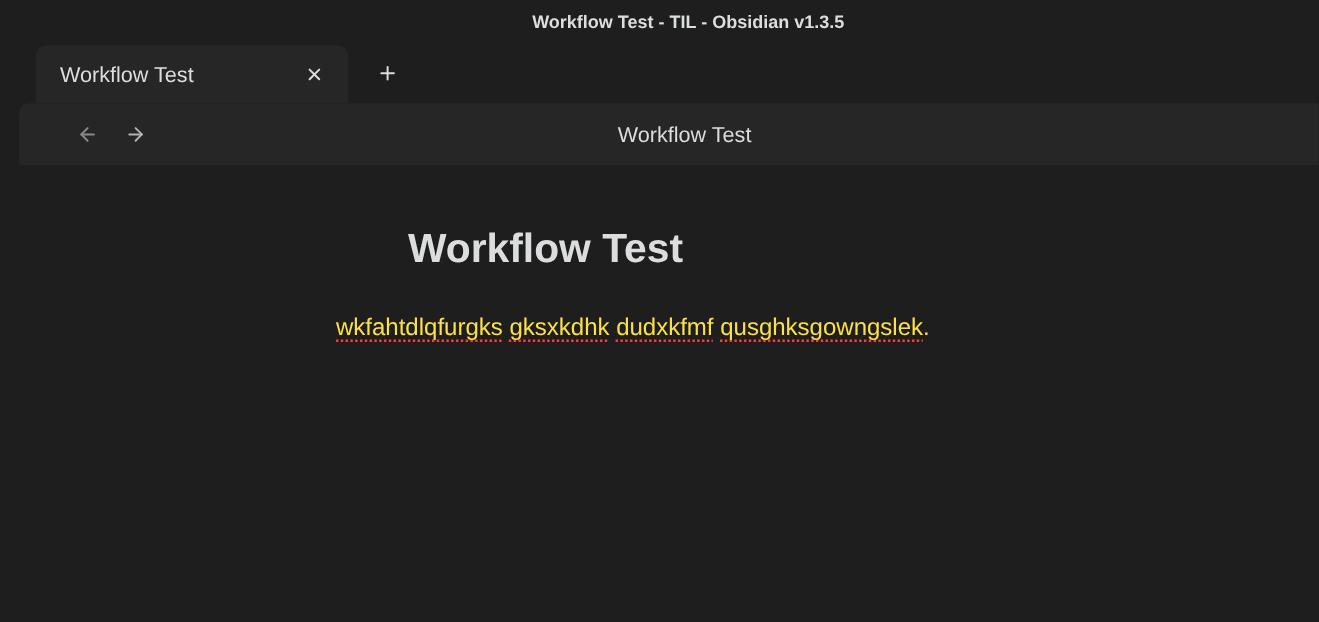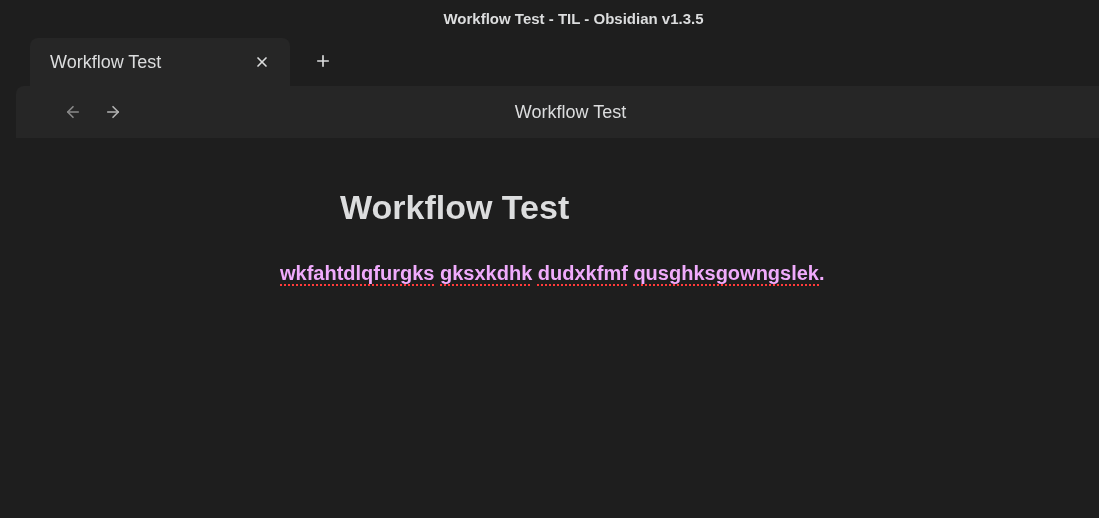--- a/index.html
+++ b/index.html
@@ -120,22 +120,21 @@
     .note-title {
       font-size: 34px;
       font-weight: 700;
       color: #dcddde;
       margin-bottom: 30px;
       padding-left: 60px;
     }
     .note-body {
       font-size: 20px;
       line-height: 1.6;
-      color: #f0abfc;
-      font-weight: bold;
+      color: #fde047;
     }
     .spellcheck {
       text-decoration: underline;
       text-decoration-style: dotted;
       text-decoration-color: #ff3b3b;
       text-decoration-thickness: 2px;
       text-underline-offset: 4px;
     }
     .para {
       margin-bottom: 2px;

